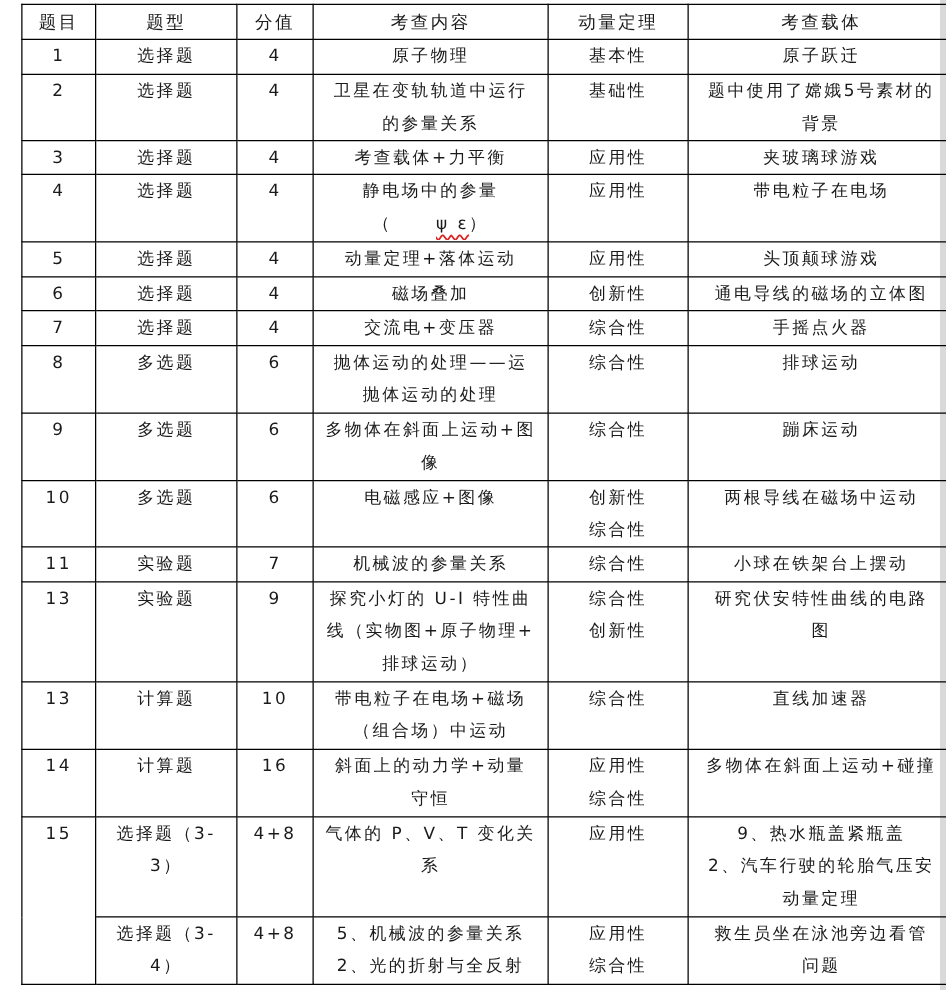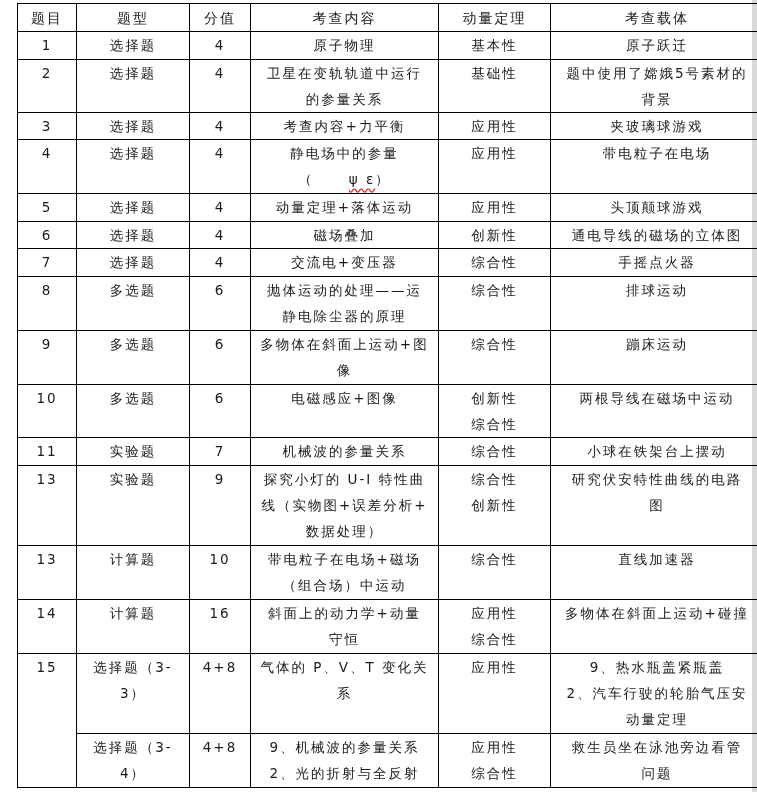--- a/index.html
+++ b/index.html
@@ -115,21 +115,21 @@
         <td>
           <span class="line">题中使用了嫦娥5号素材的</span>
           <span class="line">背景</span>
         </td>
       </tr>
       <tr style="height: 27px;">
         <td>3</td>
         <td>选择题</td>
         <td>4</td>
         <td>
-          <span class="line">考查内容+力平衡</span>
+          <span class="line">考查载体+力平衡</span>
         </td>
         <td>
           <span class="line">应用性</span>
         </td>
         <td>
           <span class="line">夹玻璃球游戏</span>
         </td>
       </tr>
       <tr style="height: 54px;">
         <td>4</td>
@@ -187,21 +187,21 @@
         <td>
           <span class="line">手摇点火器</span>
         </td>
       </tr>
       <tr style="height: 54px;">
         <td>8</td>
         <td>多选题</td>
         <td>6</td>
         <td>
           <span class="line">抛体运动的处理——运</span>
-          <span class="line">静电除尘器的原理</span>
+          <span class="line">抛体运动的处理</span>
         </td>
         <td>
           <span class="line">综合性</span>
         </td>
         <td>
           <span class="line">排球运动</span>
         </td>
       </tr>
       <tr style="height: 54px;">
         <td>9</td>
@@ -246,22 +246,22 @@
         <td>
           <span class="line">小球在铁架台上摆动</span>
         </td>
       </tr>
       <tr style="height: 80px;">
         <td>13</td>
         <td>实验题</td>
         <td>9</td>
         <td>
           <span class="line">探究小灯的 U-I 特性曲</span>
-          <span class="line">线（实物图+误差分析+</span>
-          <span class="line">数据处理）</span>
+          <span class="line">线（实物图+原子物理+</span>
+          <span class="line">排球运动）</span>
         </td>
         <td>
           <span class="line">综合性</span>
           <span class="line">创新性</span>
         </td>
         <td>
           <span class="line">研究伏安特性曲线的电路</span>
           <span class="line">图</span>
         </td>
       </tr>
@@ -310,21 +310,21 @@
         <td>
           <span class="line">9、热水瓶盖紧瓶盖</span>
           <span class="line">2、汽车行驶的轮胎气压安</span>
           <span class="line">动量定理</span>
         </td>
       </tr>
       <tr style="height: 54px;">
         <td class="left">选择题（3-4）</td>
         <td>4+8</td>
         <td>
-          <span class="line">9、机械波的参量关系</span>
+          <span class="line">5、机械波的参量关系</span>
           <span class="line">2、光的折射与全反射</span>
         </td>
         <td>
           <span class="line">应用性</span>
           <span class="line">综合性</span>
         </td>
         <td>
           <span class="line">救生员坐在泳池旁边看管</span>
           <span class="line">问题</span>
         </td>

